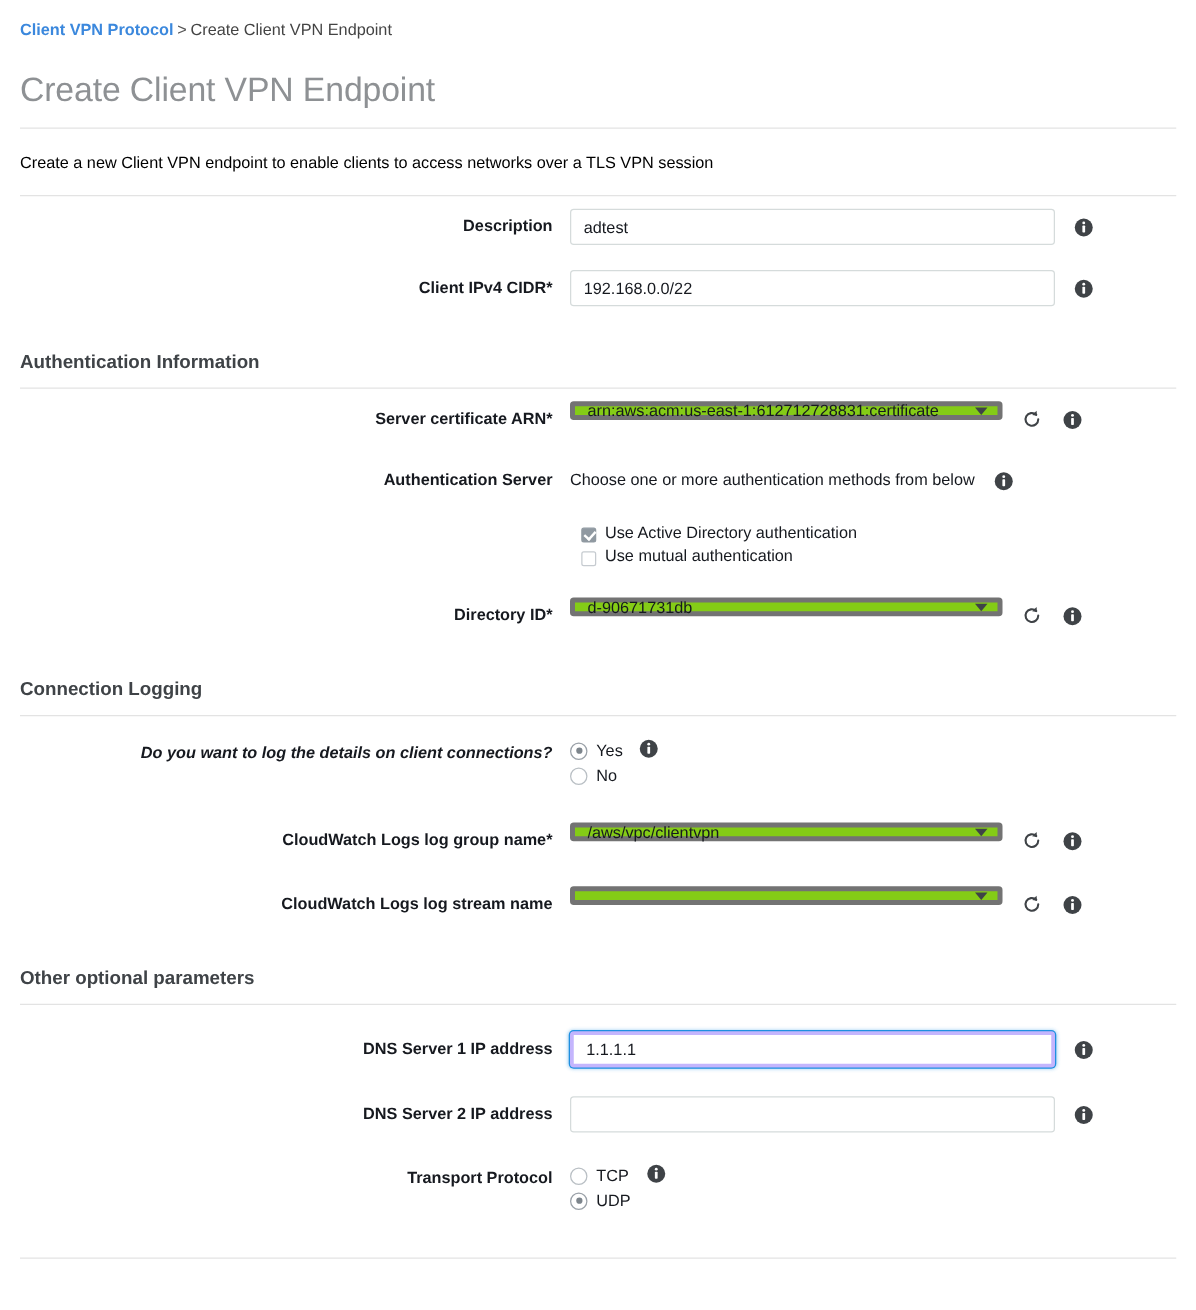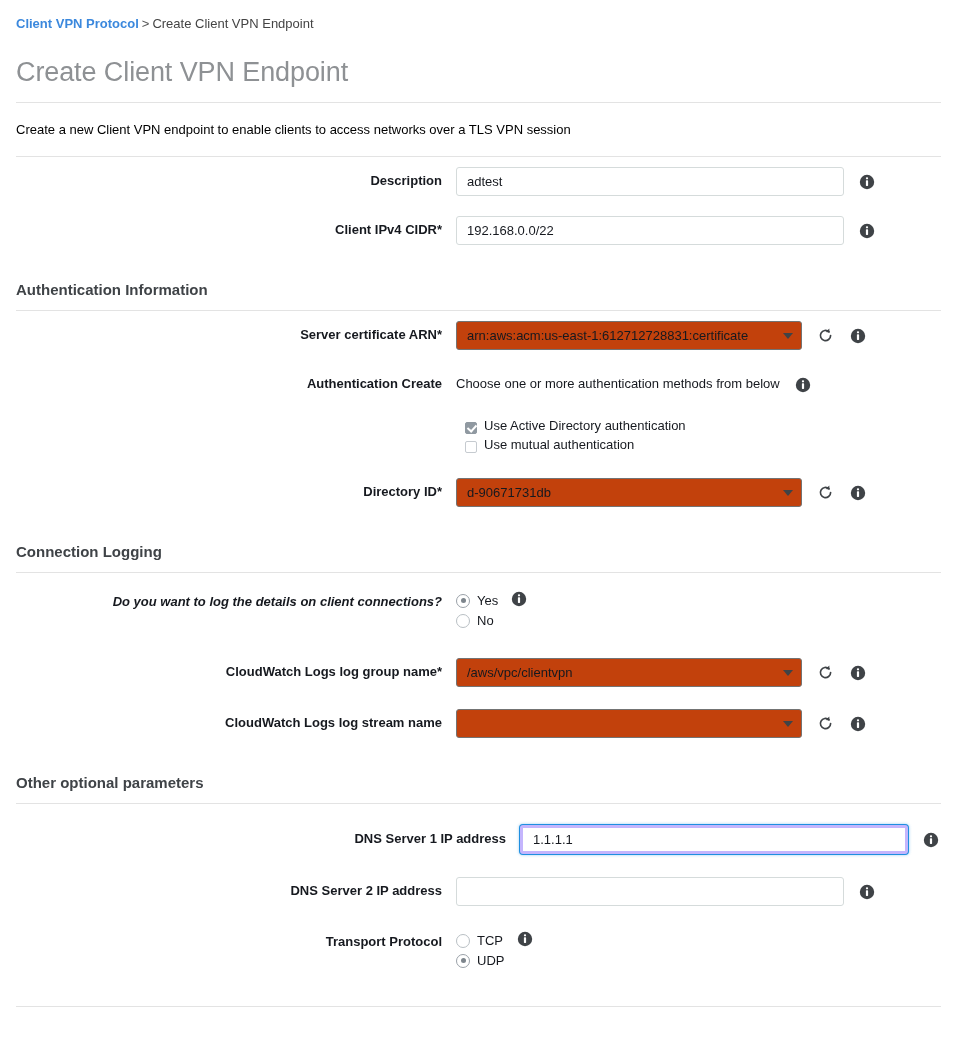--- a/index.html
+++ b/index.html
@@ -98,24 +98,24 @@
     outline: none;
   }
   .text-input.focused {
     border: 3px solid #c4b5fd;
     box-shadow: 0 0 0 1px #1f8fe0, 0 0 3px 1px rgba(31,143,224,0.45);
   }
 
   
   .select-box {
     width: 346px;
-    height: 29px;
-    border: 1px solid #737373;
+    height: 15px;
+    border: 4px solid #737373;
     border-radius: 3px;
-    background: #c2410c;
+    background: #84cc16;
     display: flex;
     align-items: center;
     padding: 0 8px 0 10px;
     cursor: pointer;
     position: relative;
   }
   .select-value {
     flex: 1;
     font-size: 13px;
     color: #16191f;
@@ -261,21 +261,21 @@
         <svg class="info-icon" width="16" height="16" viewBox="0 0 16 16">
           <circle cx="8" cy="8" r="7.2" fill="#3f4347"></circle>
           <circle cx="8" cy="4.3" r="1.15" fill="#ffffff"></circle>
           <rect x="6.9" y="6.3" width="2.2" height="5.6" rx="0.6" fill="#ffffff"></rect>
         </svg>
       </span>
     </div>
   </div>
 
   <div class="form-row">
-    <div class="form-label">Authentication Create</div>
+    <div class="form-label">Authentication Server</div>
     <div class="form-control" style="flex-direction:column;">
       <div style="display:flex;align-items:flex-start;">
         <div class="inline-note">Choose one or more authentication methods from below</div>
         <span class="icon-slot">
           <svg class="info-icon" width="16" height="16" viewBox="0 0 16 16">
             <circle cx="8" cy="8" r="7.2" fill="#3f4347"></circle>
             <circle cx="8" cy="4.3" r="1.15" fill="#ffffff"></circle>
             <rect x="6.9" y="6.3" width="2.2" height="5.6" rx="0.6" fill="#ffffff"></rect>
           </svg>
         </span>
@@ -384,21 +384,21 @@
           <circle cx="8" cy="4.3" r="1.15" fill="#ffffff"></circle>
           <rect x="6.9" y="6.3" width="2.2" height="5.6" rx="0.6" fill="#ffffff"></rect>
         </svg>
       </span>
     </div>
   </div>
 
   <div class="section-head">Other optional parameters</div>
   <div class="rule"></div>
 
-  <div class="form-row" style="padding-top:21px;justify-content:flex-end;">
+  <div class="form-row" style="padding-top:21px;">
     <div class="form-label">DNS Server 1 IP address</div>
     <div class="form-control">
       <input class="text-input focused" type="text" value="1.1.1.1" style="">
       <span class="icon-slot">
         <svg class="info-icon" width="16" height="16" viewBox="0 0 16 16">
           <circle cx="8" cy="8" r="7.2" fill="#3f4347"></circle>
           <circle cx="8" cy="4.3" r="1.15" fill="#ffffff"></circle>
           <rect x="6.9" y="6.3" width="2.2" height="5.6" rx="0.6" fill="#ffffff"></rect>
         </svg>
       </span>

